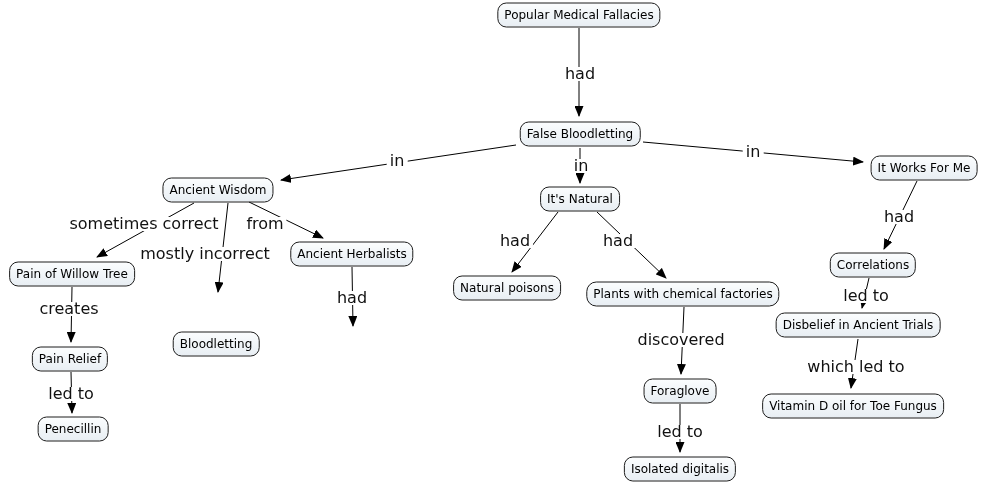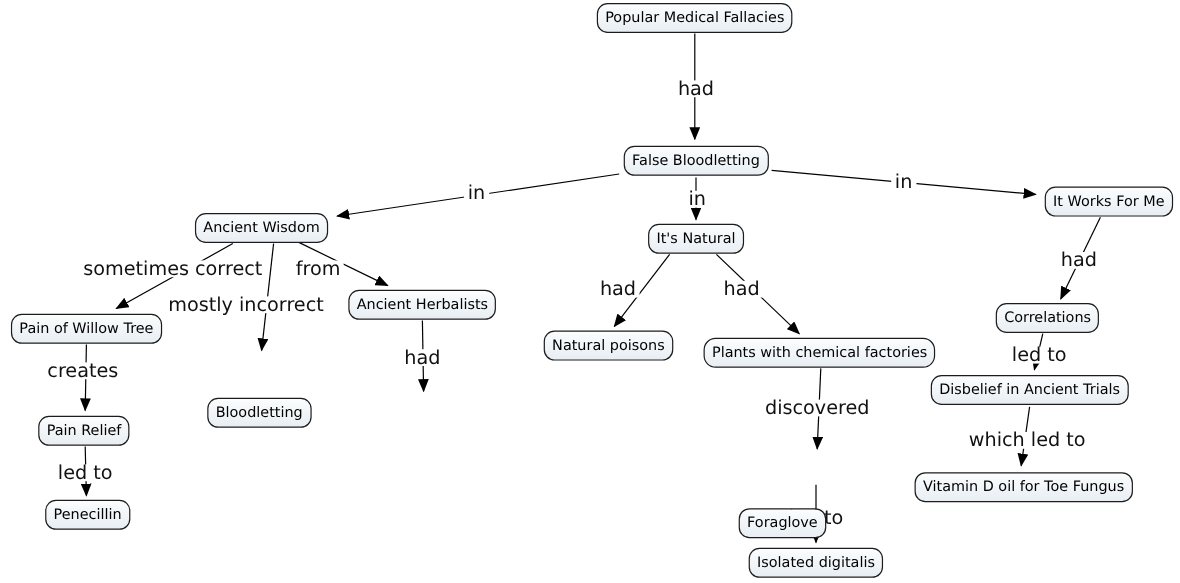--- a/index.html
+++ b/index.html
@@ -97,17 +97,17 @@
     <div class="node" style="left: 218px; top: 190px;">Ancient Wisdom</div>
     <div class="node" style="left: 924px; top: 168px;">It Works For Me</div>
     <div class="node" style="left: 72px; top: 274px;">Pain of Willow Tree</div>
     <div class="node" style="left: 216px; top: 308px; margin-top: 36px;">Bloodletting</div>
     <div class="node" style="left: 352px; top: 254px;">Ancient Herbalists</div>
     <div class="node" style="left: 507px; top: 288px;">Natural poisons</div>
     <div class="node" style="left: 683px; top: 294px; border-radius: 10px;">Plants with chemical factories</div>
     <div class="node" style="left: 873px; top: 265px;">Correlations</div>
     <div class="node" style="left: 858px; top: 325px;">Disbelief in Ancient Trials</div>
     <div class="node" style="left: 70px; top: 359px;">Pain Relief</div>
-    <div class="node" style="left: 652px; top: 391px; margin-top: 45px;">Foraglove</div>
+    <div class="node" style="left: 680px; top: 391px;">Foraglove</div>
     <div class="node" style="left: 853px; top: 406px;">Vitamin D oil for Toe Fungus</div>
     <div class="node" style="left: 73px; top: 429px;">Penecillin</div>
     <div class="node" style="left: 680px; top: 469px;">Isolated digitalis</div>
   </div>
 
 </body></html>

